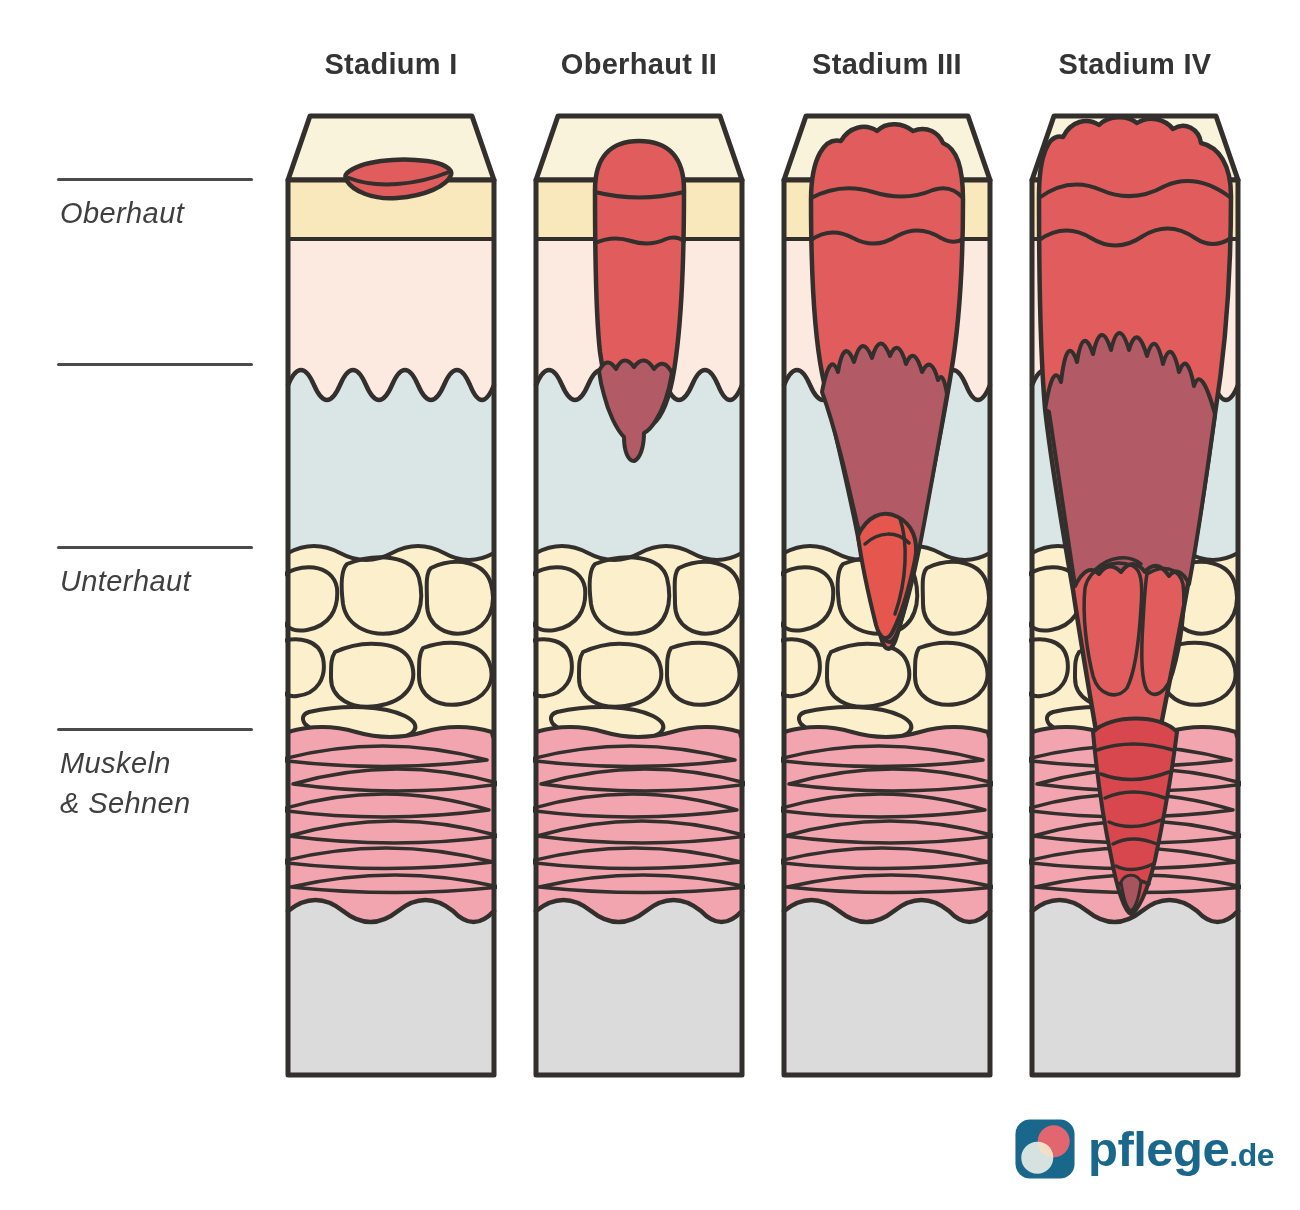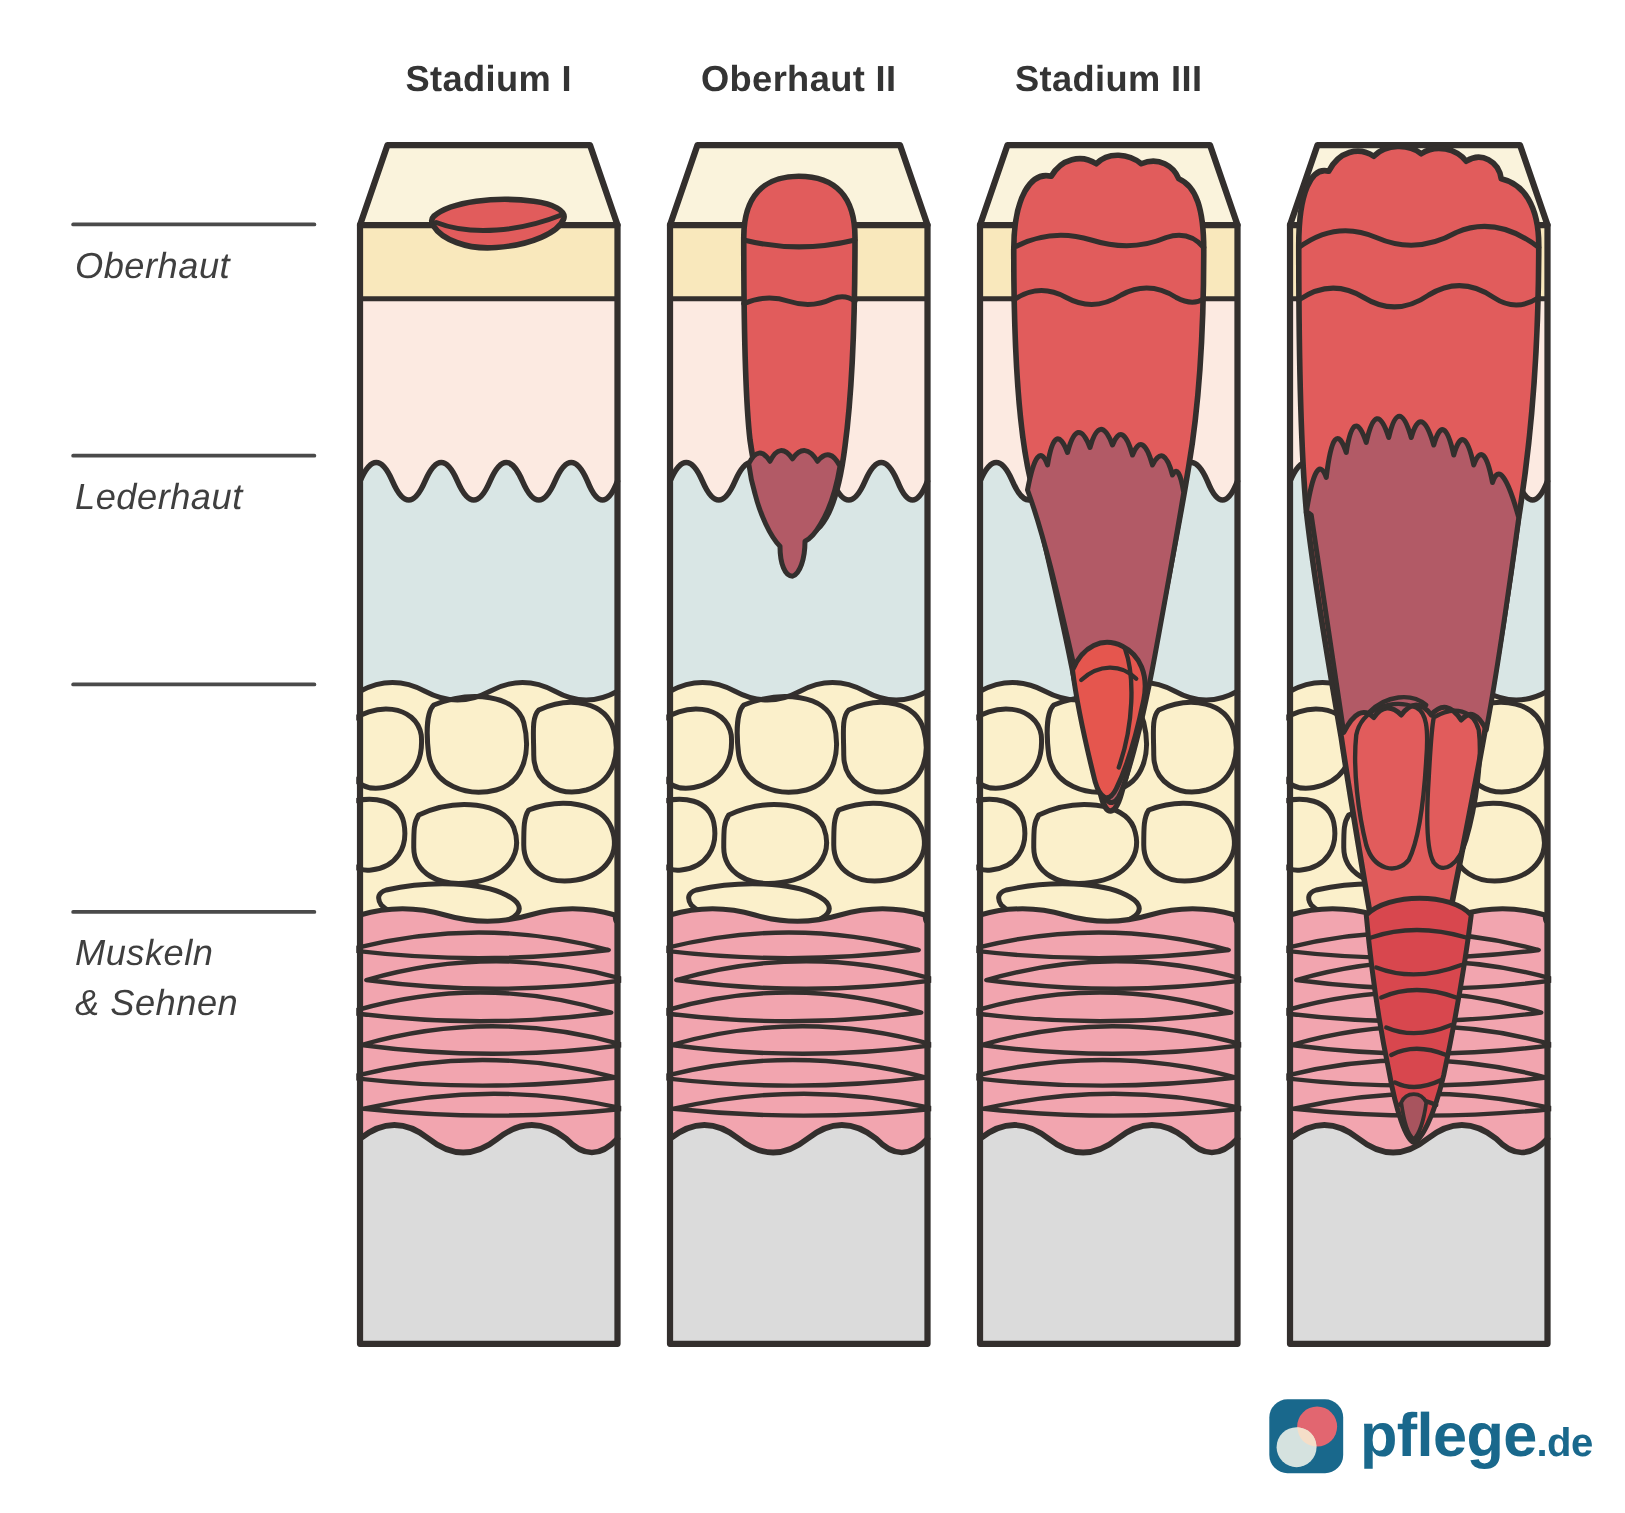--- a/index.html
+++ b/index.html
@@ -26,31 +26,32 @@
   .logo-suffix{ font-size:32px; }
 </style>
 </head>
 <body>
 
 <div id="canvas">
 
   <div class="stage-title" style="left:285px">Stadium I</div>
   <div class="stage-title" style="left:533px">Oberhaut II</div>
   <div class="stage-title" style="left:781px">Stadium III</div>
+  <div class="stage-title" style="left:1029px">Stadium IV</div>
 
   <div class="layer-label" style="top:178px">
     <div class="layer-rule"></div>
     <div class="layer-name">Oberhaut</div>
   </div>
   <div class="layer-label" style="top:363px">
     <div class="layer-rule"></div>
-    <div class="layer-name">Lederhaut</div>
   </div>
   <div class="layer-label" style="top:546px">
     <div class="layer-rule"></div>
+    <div class="layer-name">Unterhaut</div>
   </div>
   <div class="layer-label" style="top:728px">
     <div class="layer-rule"></div>
     <div class="layer-name">Muskeln
 &amp; Sehnen</div>
   </div>
 
   <div class="col" style="left:285px">
       <svg viewBox="0 0 212 968">
         <path d="M 25 4 L 187 4 L 209 68 L 3 68 Z" fill="#FAF3DC" stroke="#332F2D" stroke-width="5" stroke-linejoin="round" stroke-linecap="round"></path>

